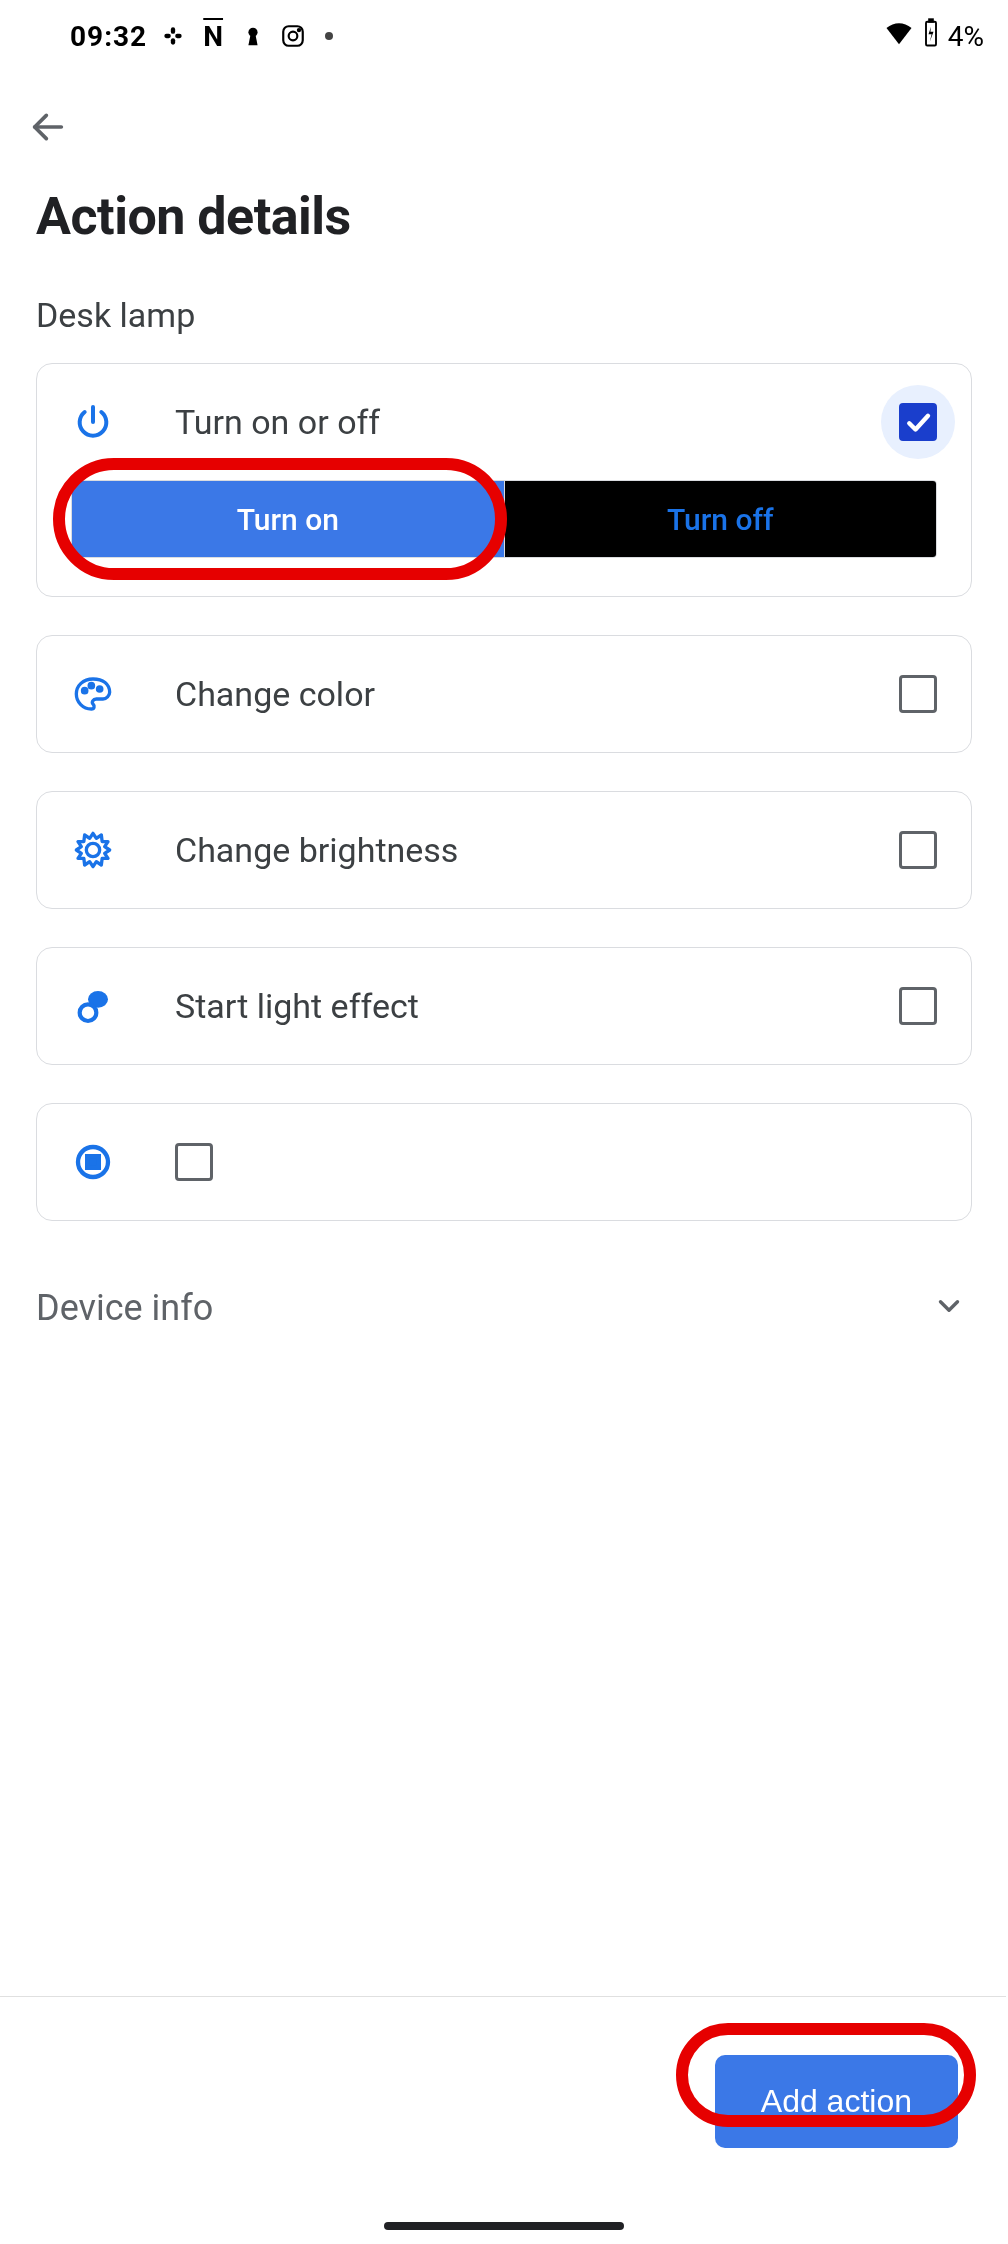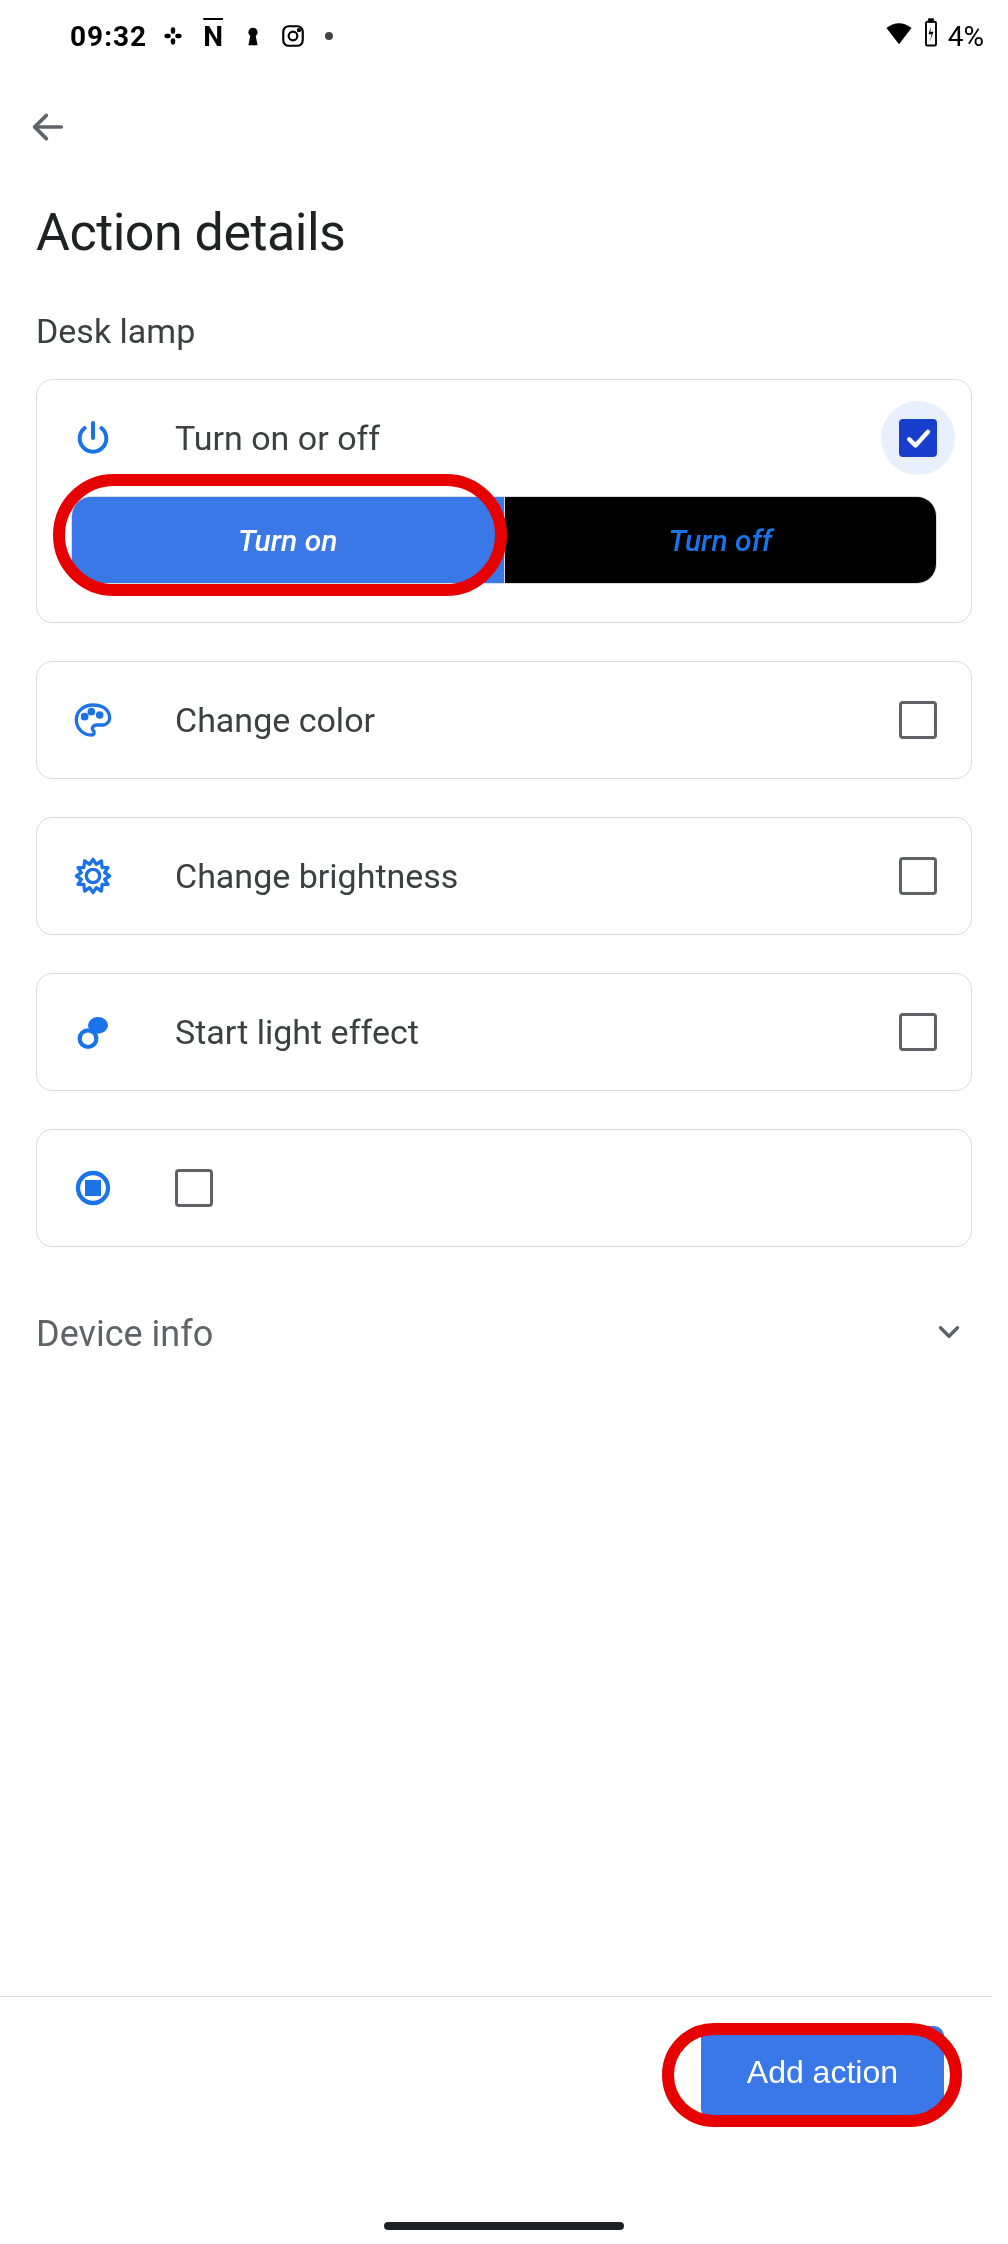--- a/index.html
+++ b/index.html
@@ -9,45 +9,45 @@
   .sb-time { font-weight: 700; letter-spacing: 1px; }
   .sb-icon { display: inline-flex; align-items: center; justify-content: center; width: 28px; height: 28px; }
   .sb-dot { width: 8px; height: 8px; border-radius: 50%; background: #444; margin-left: 6px; }
   .sb-right { display: flex; align-items: center; gap: 8px; font-weight: 400; }
 
   .topbar { height: 110px; display: flex; align-items: center; padding-left: 24px; }
   .back-arrow { width: 48px; height: 48px; display: inline-flex; align-items: center; justify-content: center; color: #5f6368; cursor: pointer; }
 
   .content { padding: 0 36px; }
 
-  .page-title { font-size: 52px; font-weight: 400; letter-spacing: -0.5px; margin-top: 20px; color: #202124; }
+  .page-title { font-size: 52px; font-weight: 700; letter-spacing: -0.5px; margin-top: 4px; color: #202124; }
   .subtitle { font-size: 34px; color: #3c4043; margin-top: 48px; margin-bottom: 28px; }
 
   .card { border: 1px solid #dadce0; border-radius: 16px; margin-bottom: 38px; background: #fff; }
   .card-row { display: flex; align-items: center; padding: 36px 34px; gap: 60px; }
   .card-icon { width: 44px; height: 44px; flex-shrink: 0; display: flex; align-items: center; justify-content: center; color: #1a73e8; }
   .card-label { flex: 1; font-size: 34px; color: #3c4043; }
   .checkbox { width: 38px; height: 38px; border: 3px solid #5f6368; border-radius: 4px; flex-shrink: 0; display: flex; align-items: center; justify-content: center; cursor: pointer; }
   .checkbox.checked { background: #1a3ecc; border-color: #1a3ecc; color: #fff; }
   .check-halo { position: absolute; width: 74px; height: 74px; background: #e8f0fe; border-radius: 50%; z-index: 0; right: 16px; }
   .checkbox-rel { position: relative; z-index: 1; }
 
   .toggle-row { padding: 0 34px 38px 34px; position: relative; }
-  .toggle-group { display: flex; border: 1px solid #dadce0; border-radius: 20px; overflow: hidden; height: 88px; font-style: italic; }
+  .toggle-group { display: flex; border: 1px solid #dadce0; border-radius: 4px; overflow: hidden; height: 78px; }
   .toggle-btn { flex: 1; display: flex; align-items: center; justify-content: center; font-size: 30px; font-weight: 500; cursor: pointer; background: #000000; color: #1a73e8; }
   .toggle-btn.active { background: #3b78e7; color: #fff; }
   .toggle-btn + .toggle-btn { border-left: 1px solid #dadce0; }
 
   .highlight-ring { position: absolute; border: 12px solid #e60000; border-radius: 64px; pointer-events: none; z-index: 5; }
 
   .device-info-row { display: flex; align-items: center; justify-content: space-between; padding: 28px 6px 0 0; cursor: pointer; }
   .device-info-label { font-size: 36px; color: #5f6368; }
   .chevron { color: #5f6368; }
 
-  .bottom-bar { position: absolute; left: 0; right: 16px; top: 1996px; height: 152px; border-top: 1px solid #e0e0e0; display: flex; align-items: center; justify-content: flex-end; padding-right: 48px; background: #fff; }
+  .bottom-bar { position: absolute; left: 0; right: 2px; top: 1996px; height: 152px; border-top: 1px solid #e0e0e0; display: flex; align-items: flex-end; justify-content: flex-end; padding-right: 48px; background: #fff; }
   .primary-btn { background: #3b78e7; color: #fff; font-size: 32px; font-weight: 500; padding: 28px 46px; border: none; border-radius: 10px; cursor: pointer; }
 
   .nav-indicator { position: absolute; bottom: 14px; left: 50%; transform: translateX(-50%); width: 240px; height: 8px; background: #202124; border-radius: 8px; }
 </style>
 </head>
 <body>
 
 <div class="status-bar">
   <div class="sb-left">
     <span class="sb-time">09:32</span>

